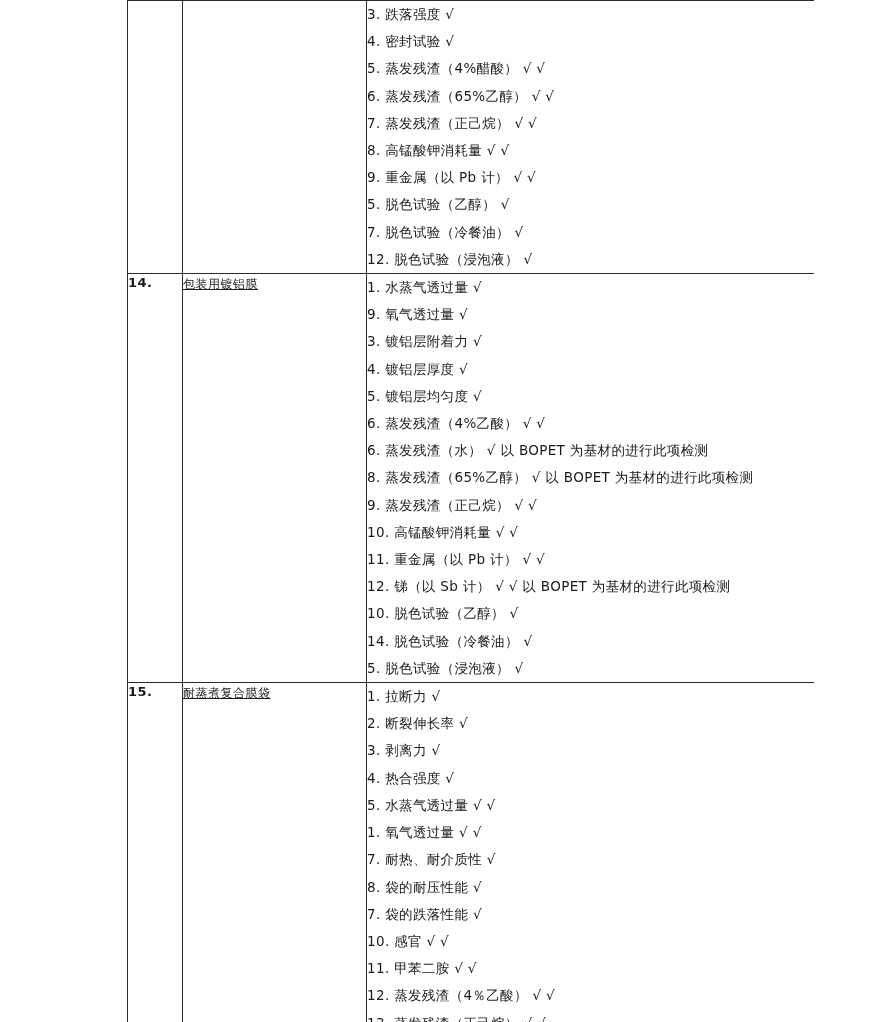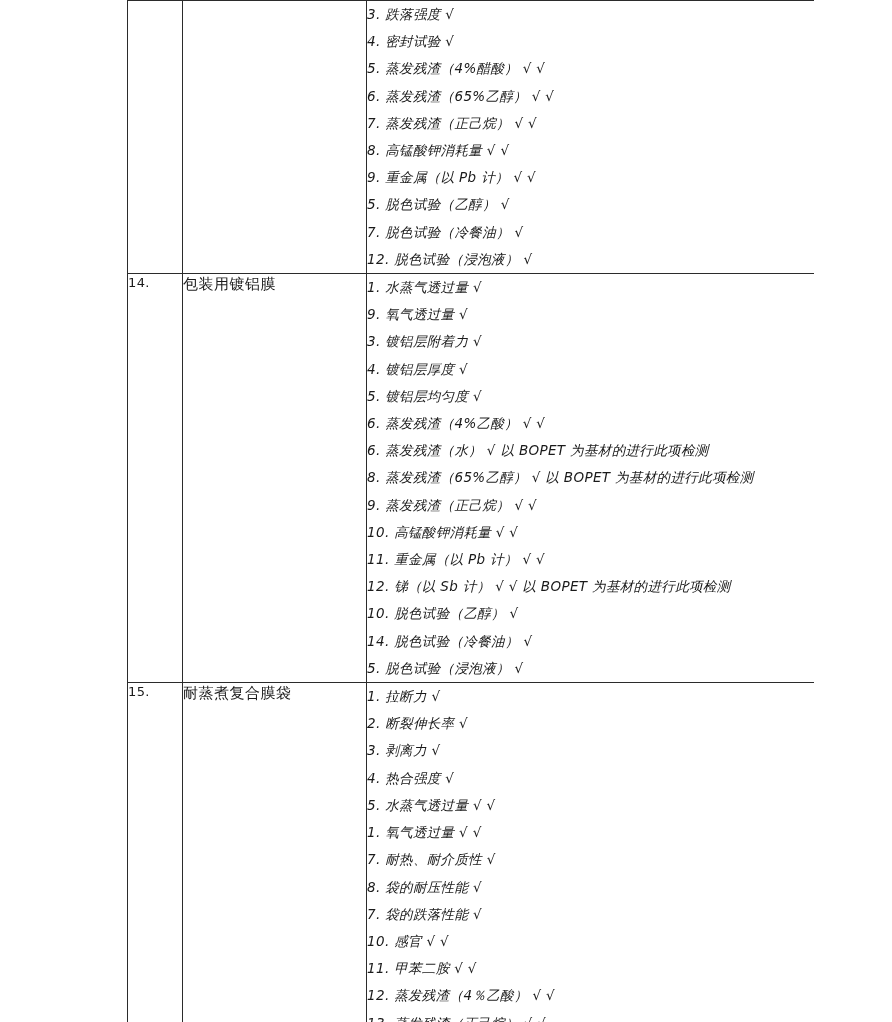--- a/index.html
+++ b/index.html
@@ -49,32 +49,33 @@
   
   col.c-no    { width: 55px; }
   col.c-name  { width: 184px; }
   col.c-items { width: 448px; }
 
   .cell-no {
     font-size: 13px;
     line-height: 18px;
     padding: 7px 0 0 10px;
     letter-spacing: 0.4px;
+    font-weight: bold;
   }
 
   .cell-name {
-    font-size: 15px;
+    font-size: 12px;
     line-height: 20px;
     padding: 6px 6px 0 12px;
     letter-spacing: 0.5px;
+    text-decoration: underline;
   }
 
   .cell-items {
     padding: 2px 8px 4px 8px;
-    font-style: italic;
   }
 
   ol.item-list {
     list-style: none;
     margin: 0;
     padding: 0;
   }
 
   ol.item-list li {
     font-size: 13.5px;

